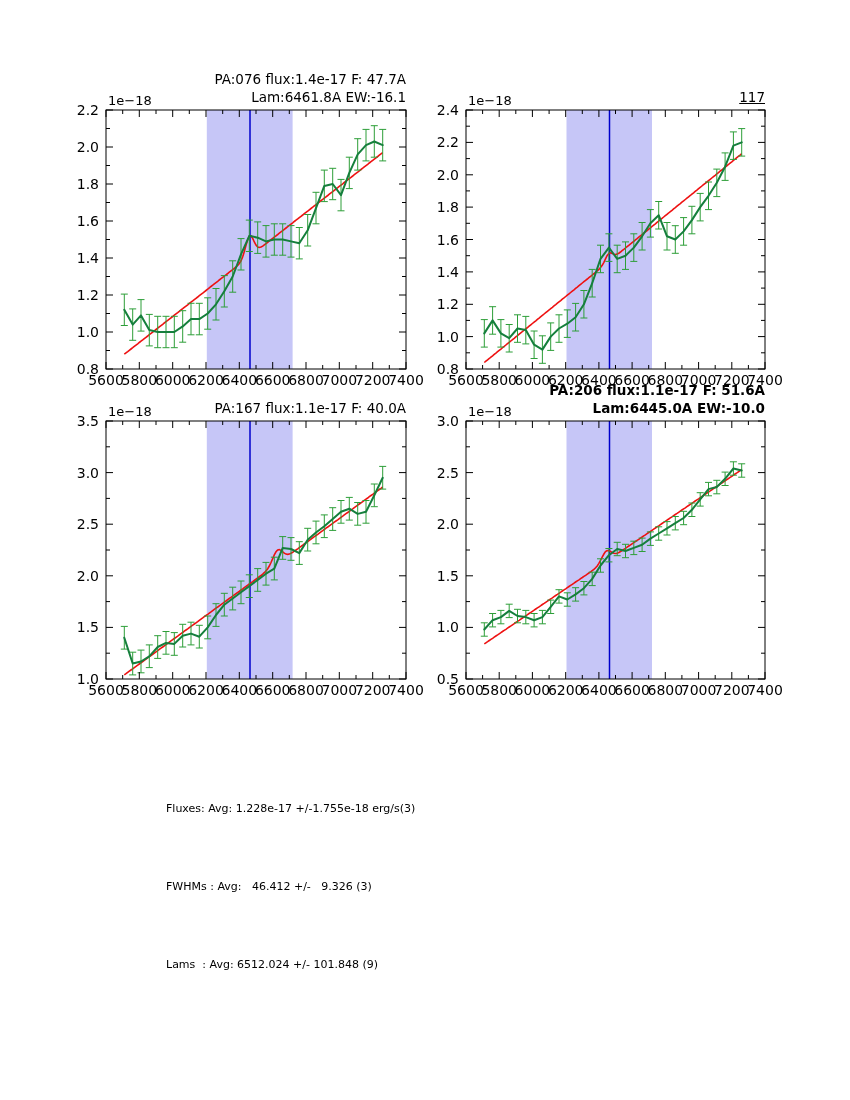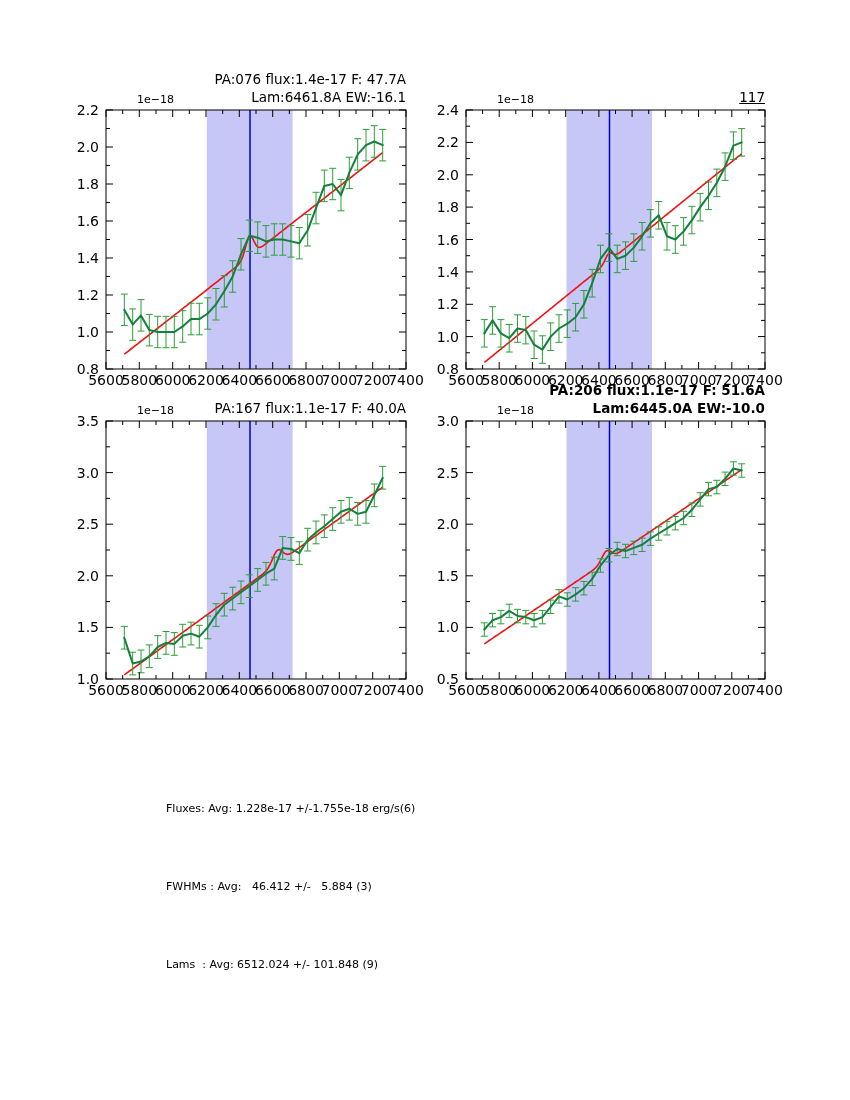--- a/index.html
+++ b/index.html
@@ -5,21 +5,21 @@
   html,body{margin:0;padding:0;background:#ffffff;}
   #figure{position:relative;width:850px;height:1100px;background:#ffffff;
           font-family:"DejaVu Sans",sans-serif;color:#000;overflow:hidden;}
   #plots-svg{position:absolute;left:0;top:0;}
   #plots-svg text{font-family:"DejaVu Sans",sans-serif;font-size:14px;fill:#000000;}
   .ptitle{position:absolute;text-align:right;font-size:13.5px;line-height:18px;color:#000;}
   #title-0{left:106px;width:300px;bottom:994px;}
   #title-1{left:466px;width:299px;bottom:994px;text-decoration:underline;}
   #title-2{left:106px;width:300px;bottom:683px;margin-top:40px;}
   #title-3{left:466px;width:299px;bottom:683px;font-weight:bold;}
-  .offset{position:absolute;font-size:11px;color:#000;margin-left:29px;}
+  .offset{position:absolute;font-size:13px;color:#000;}
   #offset-0{left:108px;top:93px;}
   #offset-1{left:468px;top:93px;}
   #offset-2{left:108px;top:404px;}
   #offset-3{left:468px;top:404px;}
   #summary{position:absolute;left:166px;top:744px;font-size:11px;line-height:26px;white-space:pre;}
 </style>
 </head>
 <body>
 
 <div id="figure">
@@ -154,19 +154,19 @@
     <div>PA:206 flux:1.1e-17 F: 51.6A</div>
     <div>Lam:6445.0A EW:-10.0</div>
   </div>
 
   <div class="offset" id="offset-0">1e−18</div>
   <div class="offset" id="offset-1">1e−18</div>
   <div class="offset" id="offset-2">1e−18</div>
   <div class="offset" id="offset-3">1e−18</div>
 
   <div id="summary">
-    <div>Fluxes: Avg: 1.228e-17 +/-1.755e-18 erg/s(6)</div>
-    <div>FWHMs : Avg:   46.412 +/-   5.884 (3)</div>
+    <div>Fluxes: Avg: 1.228e-17 +/-1.755e-18 erg/s(3)</div>
+    <div>FWHMs : Avg:   46.412 +/-   9.326 (3)</div>
     <div>Lams  : Avg: 6512.024 +/- 101.848 (9)</div>
     
     
   </div>
 </div>
 
 </body></html>

